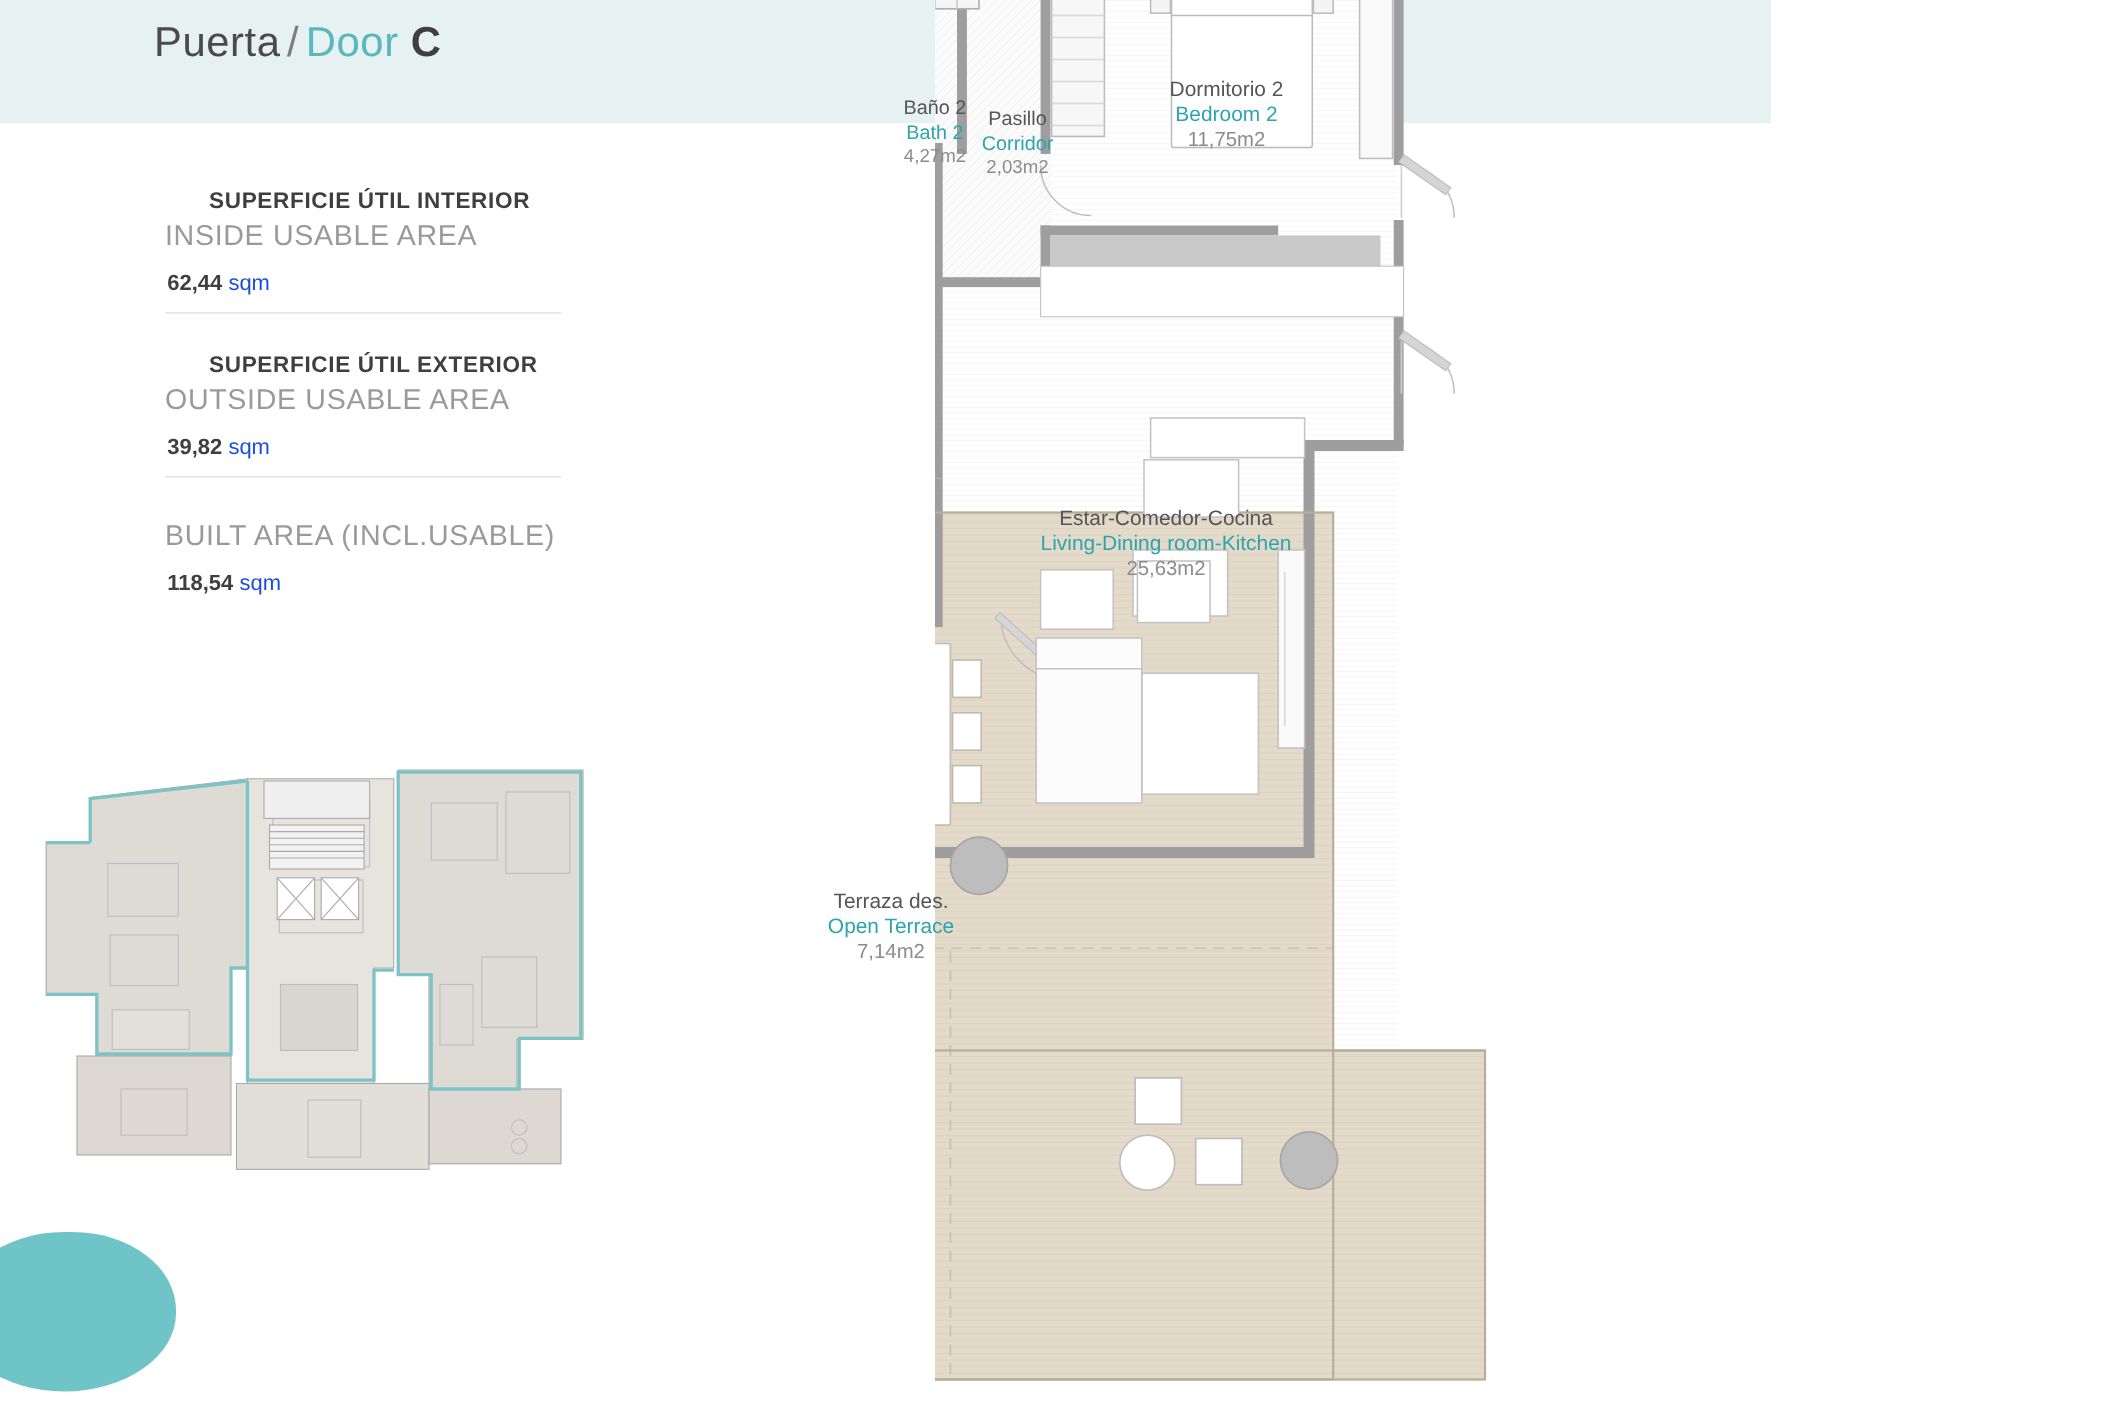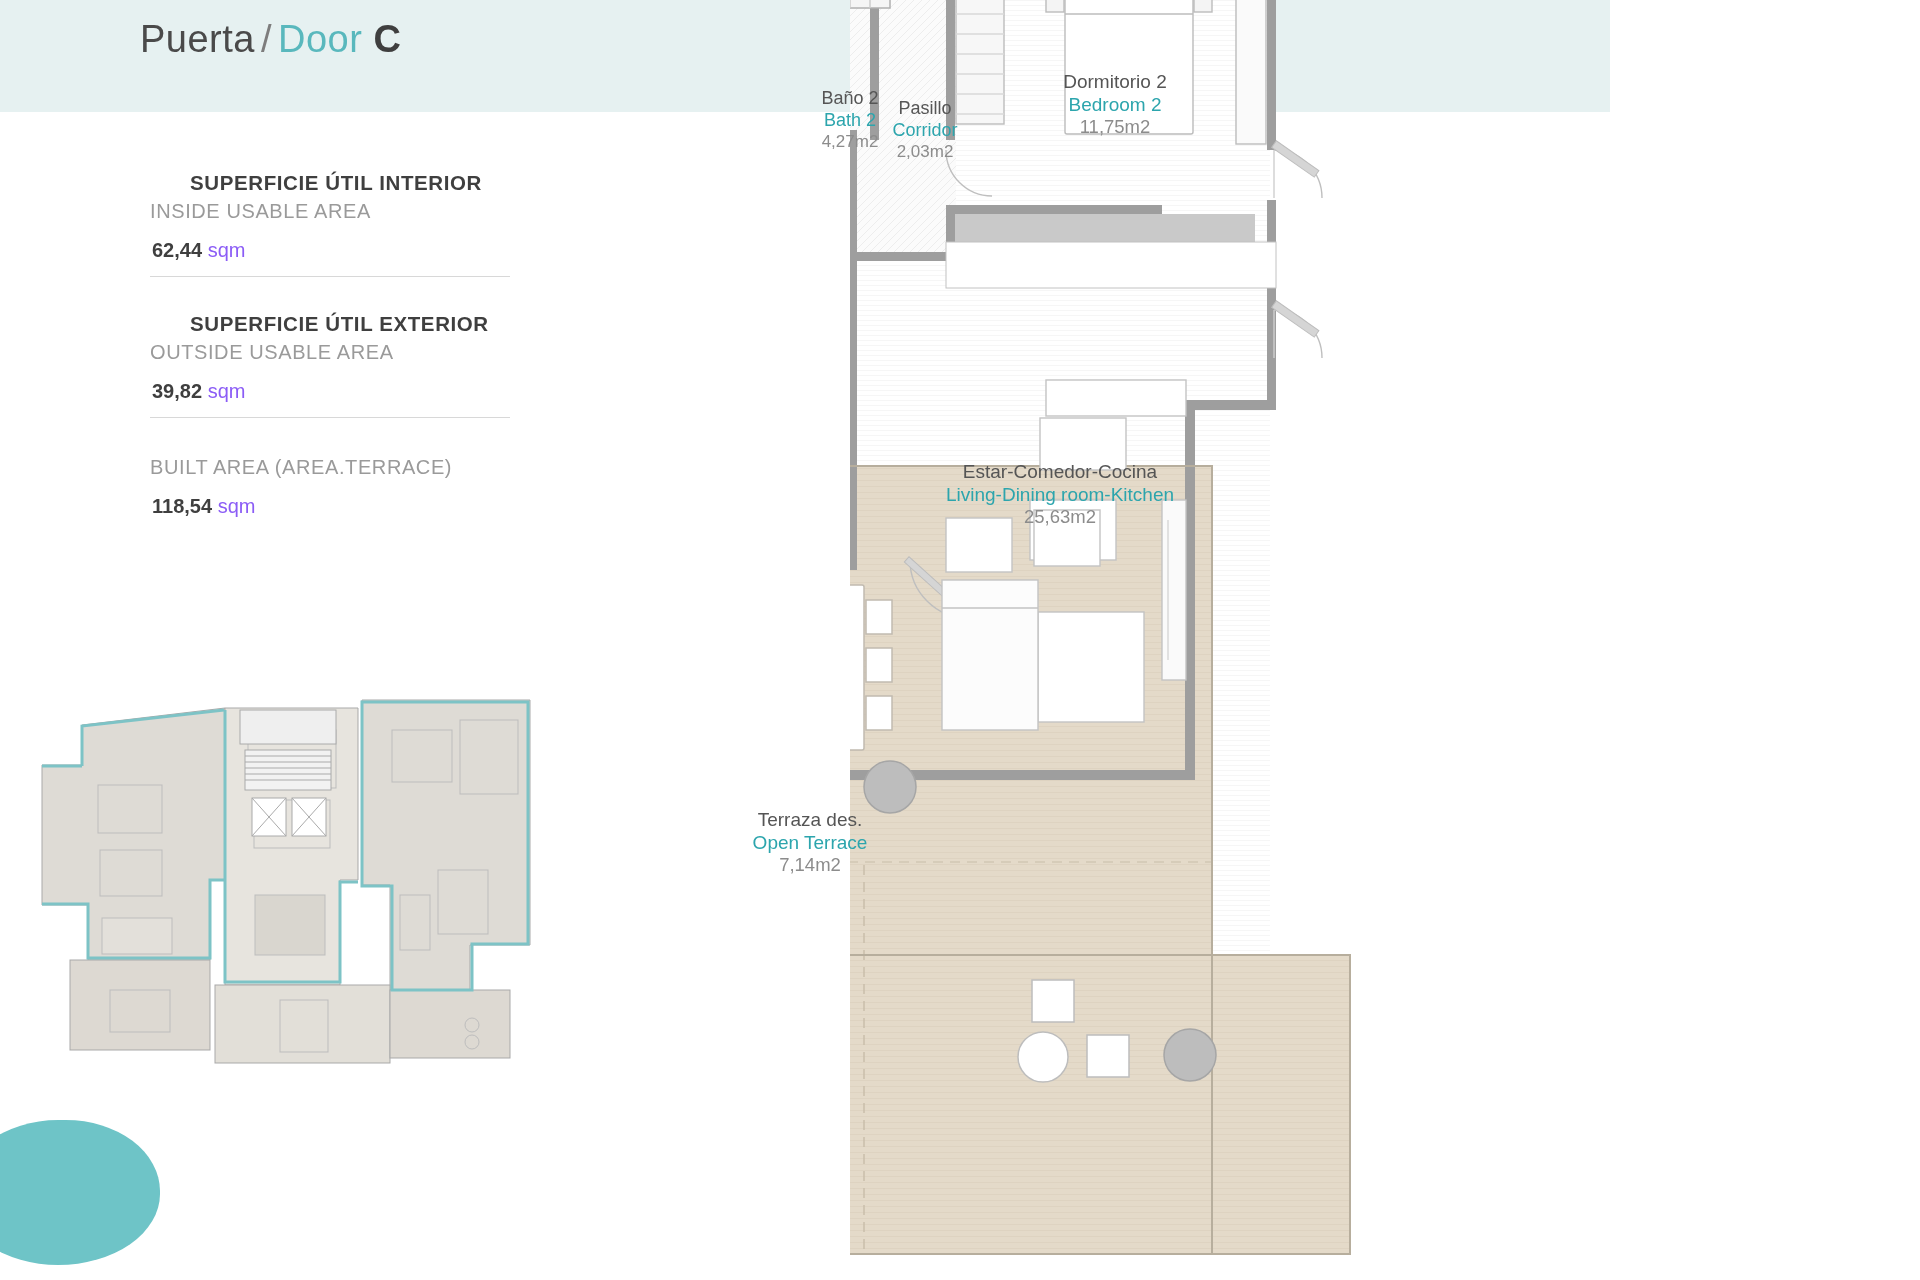--- a/index.html
+++ b/index.html
@@ -51,35 +51,35 @@
   }
   .area-es {
     font-size: 20.5px;
     letter-spacing: 0.6px;
     color: #3f3f3f;
     font-weight: 700;
     line-height: 1.28;
     margin-left: 40px;
   }
   .area-en {
-    font-size: 20px;
+    font-size: 26px;
     letter-spacing: 0.6px;
     color: #9a9a9a;
     font-weight: 400;
     line-height: 1.3;
     margin-top: 2px;
   }
   .area-val {
     font-size: 20px;
     color: #3f3f3f;
     margin-top: 15px;
     margin-left: 2px;
   }
   .area-val .num { font-weight: 700; }
-  .area-val .unit { font-weight: 400; color: #8b5cf6; }
+  .area-val .unit { font-weight: 400; color: #1d4ed8; }
 
   
   #keyplan {
     position: absolute;
     left: 40px;
     top: 690px;
     width: 560px;
     height: 420px;
   }
   
@@ -139,21 +139,21 @@
   <div class="area-block">
     <div class="area-es">SUPERFICIE ÚTIL EXTERIOR</div>
     <div class="area-en">OUTSIDE USABLE AREA</div>
     <div class="area-val">
       <span class="num">39,82</span>
       <span class="unit">sqm</span>
     </div>
   </div>
 
   <div class="area-block">
-    <div class="area-en">BUILT AREA (AREA.TERRACE)</div>
+    <div class="area-en">BUILT AREA (INCL.USABLE)</div>
     <div class="area-val">
       <span class="num">118,54</span>
       <span class="unit">sqm</span>
     </div>
   </div>
 
 </div>
 
 <div id="keyplan">
   <svg width="560" height="420" viewBox="0 0 560 420">

